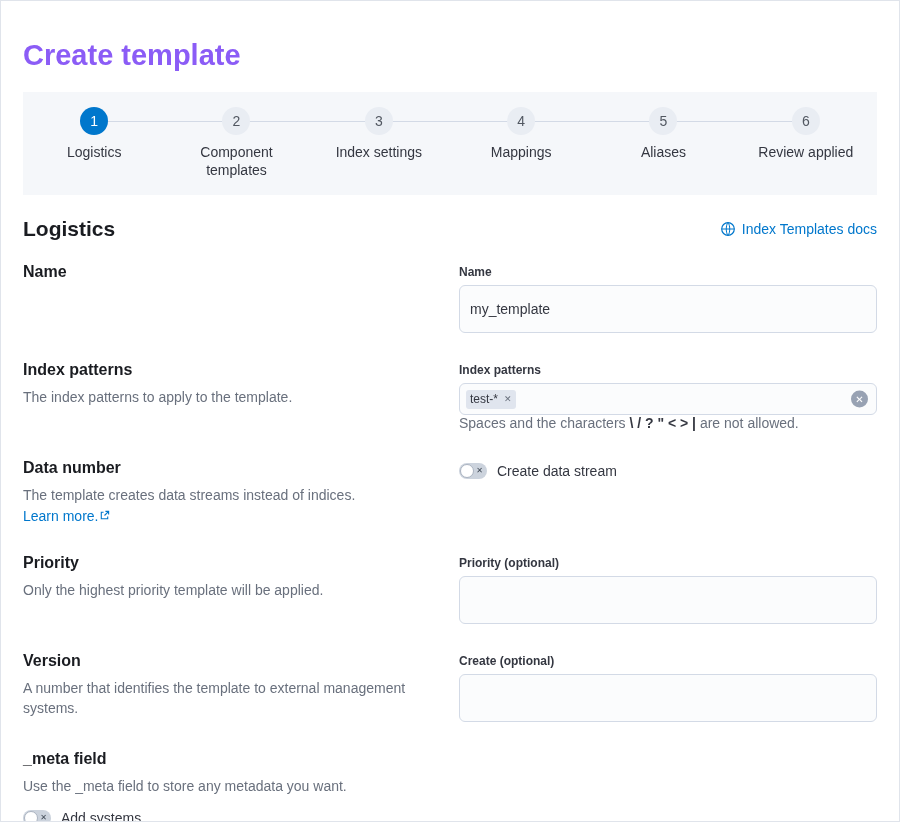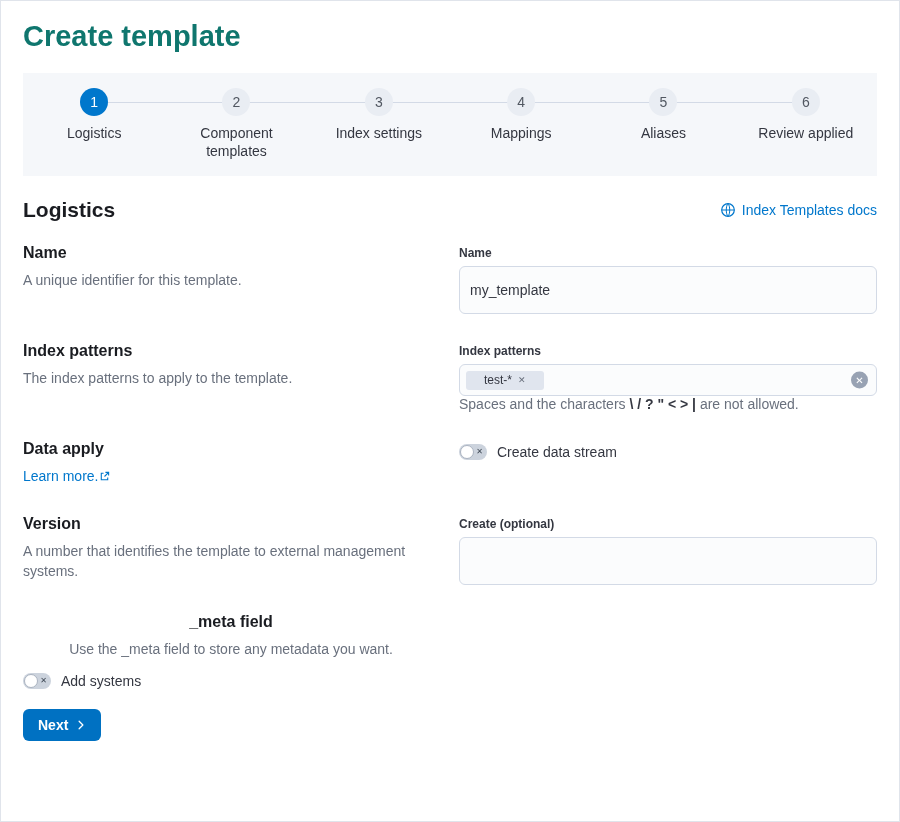--- a/index.html
+++ b/index.html
@@ -6,21 +6,21 @@
   html,body { margin:0; padding:0; }
   body {
     width: 900px; height: 822px;
     font-family: "Liberation Sans", "DejaVu Sans", sans-serif;
     color: #343741; background: #fff;
     border: 1px solid #e0e4eb;
     overflow: hidden;
   }
   .content { padding: 18px 22px 0; }
 
-  h1.page-title { font-size: 29px; font-weight: 600; color: #0f766e; margin: 1px 0 20px; }
+  h1.page-title { font-size: 29px; font-weight: 600; color: #8b5cf6; margin: 20px 0 20px; }
 
   
   .steps { display: flex; background: #f5f7fa; padding: 15px 0 16px; margin-bottom: 20px; }
   .step { flex: 1; position: relative; display: flex; flex-direction: column; align-items: center; cursor: pointer; }
   .step::before, .step::after { content: ""; position: absolute; top: 14px; height: 1px; background: #d3dae6; }
   .step::before { left: 0; width: 50%; }
   .step::after  { right: 0; width: 50%; }
   .step:first-child::before, .step:last-child::after { display: none; }
   .step-num {
     width: 28px; height: 28px; border-radius: 50%;
@@ -51,41 +51,41 @@
 
   
   .combo {
     position: relative; display: flex; align-items: center; height: 32px;
     background: #fbfcfd; border: 1px solid #d3dae6; border-radius: 6px;
     padding: 0 30px 0 6px;
   }
   .pill {
     display: inline-flex; align-items: center; gap: 6px;
     background: #e0e5ee; color: #343741; font-size: 12px;
-    padding: 2px 18px; border-radius: 3px; line-height: 1.3;
+    padding: 2px 4px; border-radius: 3px; line-height: 1.3;
   }
   .pill-x { font-size: 9px; color: #69707d; cursor: pointer; }
   .clear-btn {
     position: absolute; right: 8px; top: 50%; transform: translateY(-50%);
     width: 17px; height: 17px; border-radius: 50%;
     background: #98a2b3; color: #fff; font-size: 10px; font-weight: 700;
     display: flex; align-items: center; justify-content: center; cursor: pointer;
   }
   .help-text { font-size: 14px; color: #69707d; }
   .help-text strong { color: #343741; font-weight: 700; }
 
   
   .switch-row { display: flex; align-items: center; gap: 10px; font-size: 14px; color: #343741; }
   .switch { position: relative; width: 28px; height: 16px; border-radius: 8px; background: #ccd3dd; flex: none; cursor: pointer; }
   .switch-thumb { position: absolute; left: 1px; top: 1px; width: 14px; height: 14px; border-radius: 50%; background: #fff; border: 1px solid #aab3c0; }
   .switch-x { position: absolute; right: 4px; top: 50%; transform: translateY(-50%); font-size: 8px; color: #3f4854; line-height: 1; }
 
   .inline-link { color: #0077cc; text-decoration: none; cursor: pointer; display: inline-flex; align-items: center; gap: 1px; }
 
-  .meta-row { margin-bottom: 14px; text-align: center; }
+  .meta-row { margin-bottom: 14px; }
   .meta-switch { margin: 0 0 20px; }
 
   .next-btn {
     display: inline-flex; align-items: center; gap: 8px;
     background: #0071c2; color: #fff; border: none; border-radius: 6px;
     height: 32px; padding: 0 15px; font-size: 14px; font-weight: 600;
     font-family: inherit; cursor: pointer;
   }
 </style>
 </head>
@@ -132,21 +132,20 @@
           </svg>
       </span>
       <span>Index Templates docs</span>
     </a>
   </div>
 
   
   <div class="row">
     <div class="row-left">
       <h3>Name</h3>
-      <p>A unique identifier for this template.</p>
     </div>
     <div class="row-right">
       <label class="field-label">Name</label>
       <input class="text-input" type="text" value="my_template" style="">
     </div>
   </div>
 
   
   <div class="row">
     <div class="row-left">
@@ -164,23 +163,23 @@
       </div>
       <div class="help-text">
         <span>Spaces and the characters </span><strong>\ / ? " &lt; &gt; |</strong><span> are not allowed.</span>
       </div>
     </div>
   </div>
 
   
   <div class="row">
     <div class="row-left">
-      <h3>Data apply</h3>
+      <h3>Data number</h3>
       <p>
-        <a class="inline-link">
+        <span>The template creates data streams instead of indices. </span><a class="inline-link">
             <span>Learn more.</span>
             <span style="display:inline-flex;">
               <svg width="11" height="11" viewBox="0 0 12 12">
                 <path d="M5 2.5H2.5v7h7V7" fill="none" stroke="#0077cc" stroke-width="1.2"></path>
                 <path d="M7 1.5h3.5V5 M10.5 1.5L6 6" fill="none" stroke="#0077cc" stroke-width="1.2"></path>
               </svg>
             </span>
           </a>
       </p>
     </div>
@@ -189,20 +188,30 @@
         <span class="switch">
           <span class="switch-thumb"></span>
           <span class="switch-x">✕</span>
         </span>
         <span>Create data stream</span>
       </div>
     </div>
   </div>
 
   
+  <div class="row">
+    <div class="row-left">
+      <h3>Priority</h3>
+      <p>Only the highest priority template will be applied.</p>
+    </div>
+    <div class="row-right">
+      <label class="field-label">Priority (optional)</label>
+      <input class="text-input" type="text" style="">
+    </div>
+  </div>
 
   
   <div class="row">
     <div class="row-left">
       <h3>Version</h3>
       <p>A number that identifies the template to external management systems.</p>
     </div>
     <div class="row-right">
       <label class="field-label">Create (optional)</label>
       <input class="text-input" type="text" style="">

